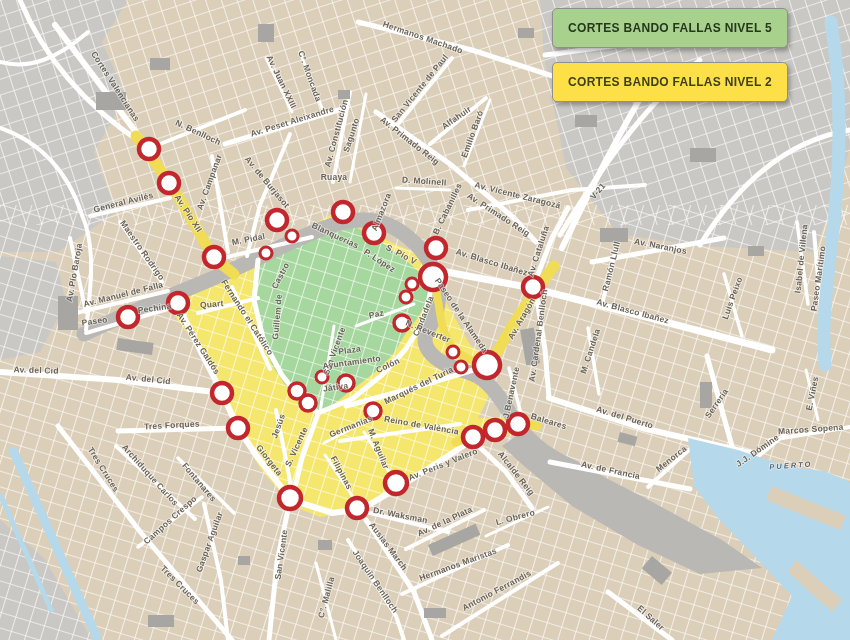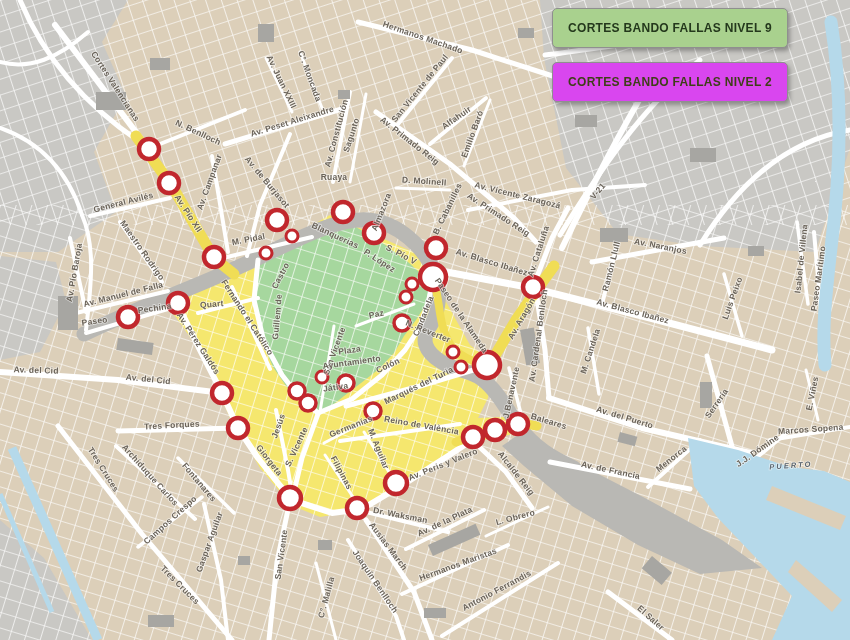--- a/index.html
+++ b/index.html
@@ -285,19 +285,19 @@
         <text transform="translate(281,427) rotate(-70)" text-anchor="middle" font-weight="bold" font-size="8.5" fill="#6a6359" stroke="#ffffff" stroke-width="1.6" stroke-opacity="0.55" paint-order="stroke" letter-spacing="0.2" font-style="normal">Jesús</text>
         <text transform="translate(299,448) rotate(-65)" text-anchor="middle" font-weight="bold" font-size="8.5" fill="#6a6359" stroke="#ffffff" stroke-width="1.6" stroke-opacity="0.55" paint-order="stroke" letter-spacing="0.2" font-style="normal">S. Vicente</text>
         <text transform="translate(444,467) rotate(-22)" text-anchor="middle" font-weight="bold" font-size="8.5" fill="#6a6359" stroke="#ffffff" stroke-width="1.6" stroke-opacity="0.55" paint-order="stroke" letter-spacing="0.2" font-style="normal">Av. Peris y Valero</text>
         <text transform="translate(400,518) rotate(11)" text-anchor="middle" font-weight="bold" font-size="8.5" fill="#6a6359" stroke="#ffffff" stroke-width="1.6" stroke-opacity="0.55" paint-order="stroke" letter-spacing="0.2" font-style="normal">Dr. Waksman</text>
         <text transform="translate(791,468) rotate(-4)" text-anchor="middle" font-weight="bold" font-size="7.5" fill="#5b6670" stroke="#ffffff" stroke-width="1.6" stroke-opacity="0.55" paint-order="stroke" letter-spacing="2" font-style="italic">PUERTO</text>
       </g>
     </svg>
 
   <div class="legend">
     <div class="legend-box" id="legend-box-0" style="background: rgb(169, 209, 142); color: rgb(36, 56, 28); border-color: rgb(143, 143, 143);">
-      <span>CORTES BANDO FALLAS NIVEL 9</span>
+      <span>CORTES BANDO FALLAS NIVEL 5</span>
     </div>
-    <div class="legend-box" id="legend-box-1" style="background: #d946ef; color: rgb(63, 63, 24); border-color: rgb(143, 143, 143);">
+    <div class="legend-box" id="legend-box-1" style="background: #fde047; color: rgb(63, 63, 24); border-color: rgb(143, 143, 143);">
       <span>CORTES BANDO FALLAS NIVEL 2</span>
     </div>
   </div>
 </div>
 
 </body></html>

